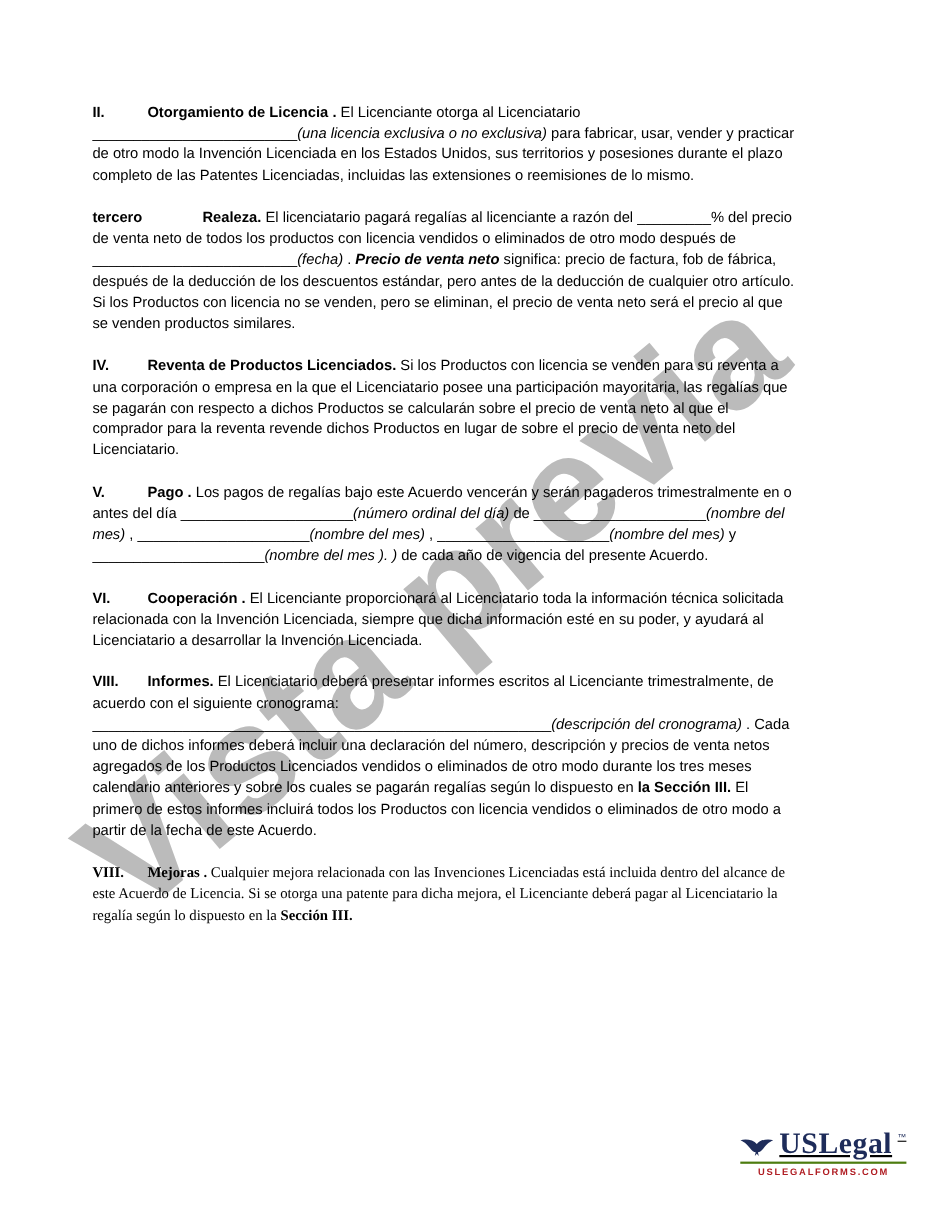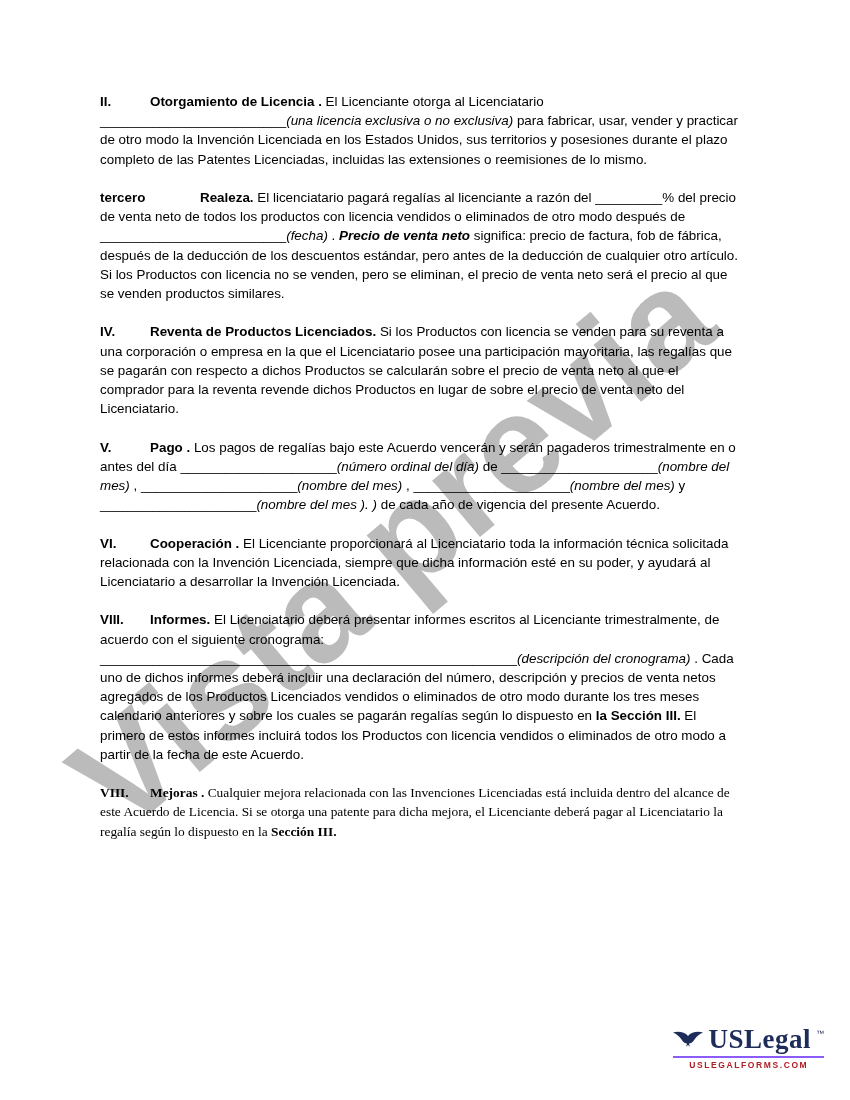--- a/index.html
+++ b/index.html
@@ -21,21 +21,21 @@
     font-size: 140px;
     color: #8f8f8f;
     opacity: 0.6;
     white-space: nowrap;
     z-index: 1;
     pointer-events: none;
     letter-spacing: 0px;
   }
   .content {
     position: absolute;
-    left: 100px;
+    left: 84px;
     top: 92px;
     width: 644px;
     font-size: 13.4px;
     line-height: 19.2px;
     color: #000000;
     z-index: 2;
   }
   .content p { margin: 0 0 19.2px 0; }
   .content p:last-child { margin-bottom: 0; font-family: Liberation Serif, serif; }
   span.b { font-weight: bold; }
@@ -43,43 +43,44 @@
   span.num { display: inline-block; }
   .logo {
     position: absolute;
     right: 26px;
     top: 1026px;
     z-index: 3;
     text-align: center;
   }
   .logo-top {
     display: flex;
-    align-items: center;
+    align-items: flex-end;
     justify-content: flex-end;
     gap: 5px;
+    text-decoration: underline;
   }
   .eagle { display: inline-flex; align-items: center; }
   .wordmark {
     font-family: "Liberation Serif", serif;
     font-weight: bold;
     font-size: 27px;
     color: #1e2c5a;
     letter-spacing: 0.5px;
     line-height: 1;
   }
   .tm {
     font-size: 8px;
     color: #1e2c5a;
     align-self: flex-start;
     margin-top: 3px;
   }
   .site {
     margin-top: 3px;
     padding-top: 2px;
-    border-top: 2px solid #8b5cf6;
+    border-top: 2px solid #4d7c0f;
     font-family: "Liberation Sans", sans-serif;
     font-weight: bold;
     font-size: 8.5px;
     letter-spacing: 1.6px;
     color: #b01e24;
     text-align: center;
   }
 </style>
 </head>
 <body>

